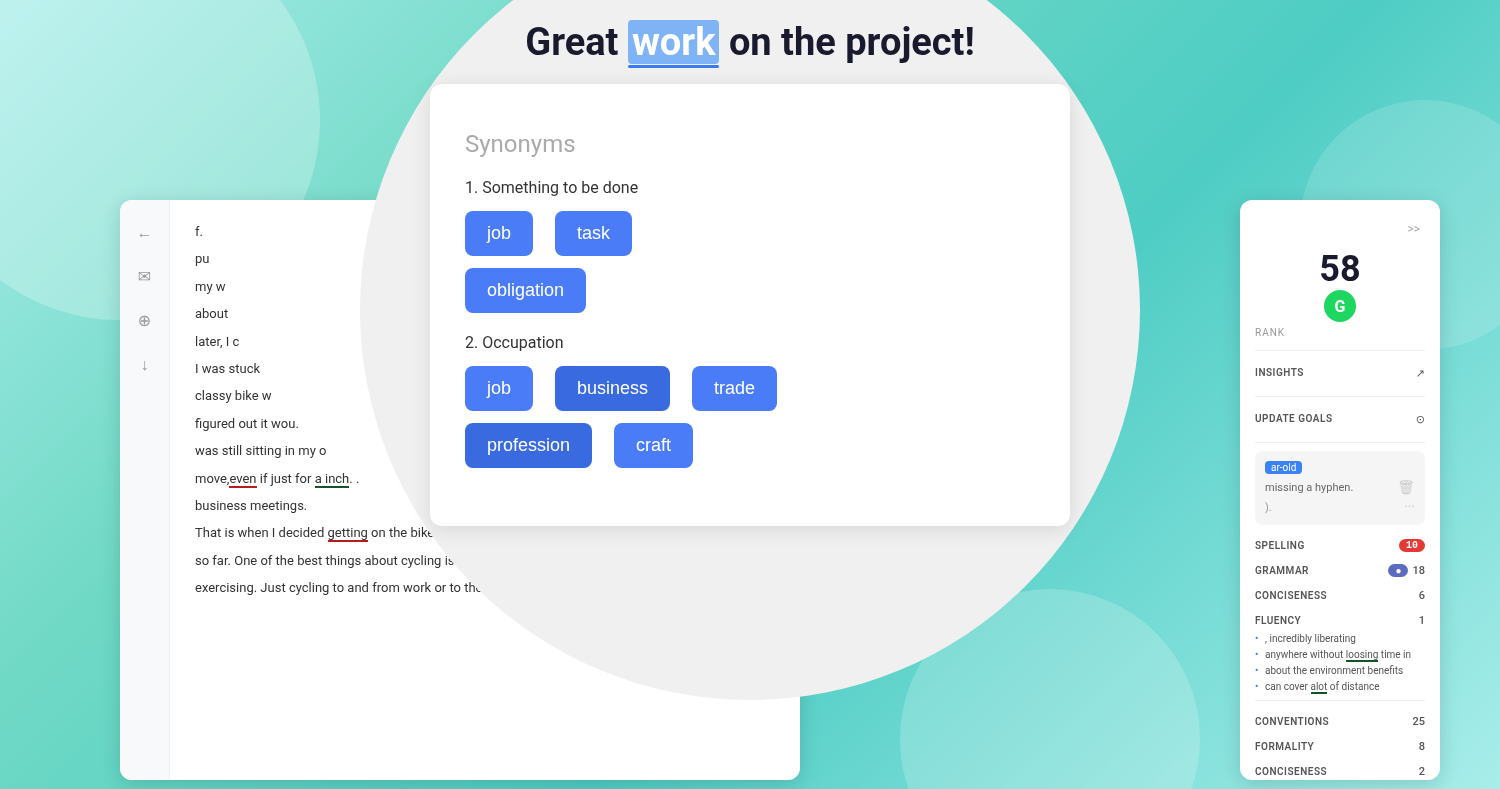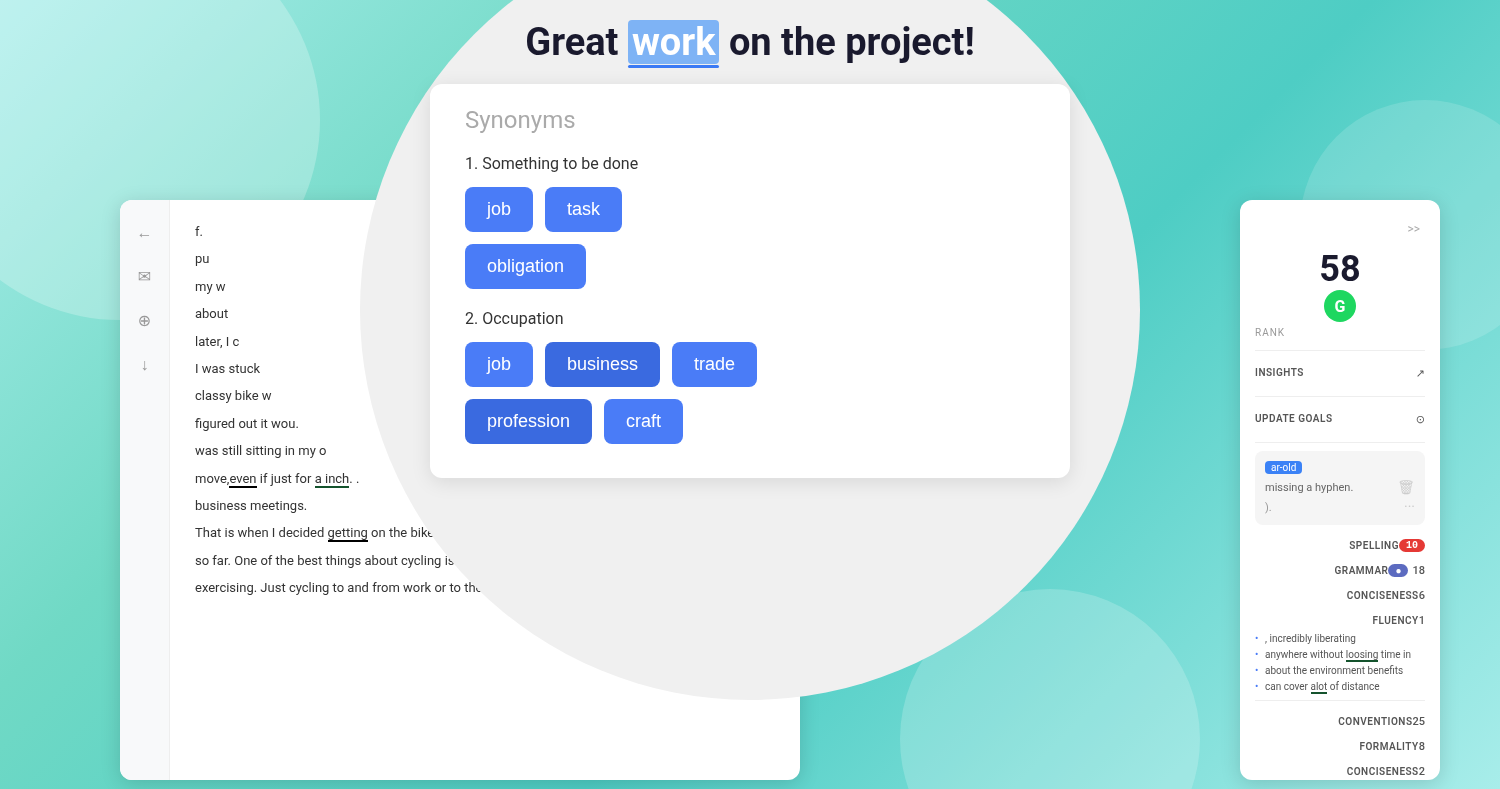--- a/index.html
+++ b/index.html
@@ -94,21 +94,21 @@
       right: 0;
       height: 3px;
       background: #3a7af5;
       border-radius: 2px;
     }
 
     
     .synonyms-card {
       background: white;
       border-radius: 12px;
-      padding: 22px 35px;
+      padding: 46px 35px;
       width: 640px;
       box-shadow: 0 4px 20px rgba(0,0,0,0.1);
       z-index: 3;
       position: relative;
     }
 
     .card-title {
       font-size: 24px;
       font-weight: 400;
       color: #aaa;
@@ -118,21 +118,21 @@
     .section-label {
       font-size: 16px;
       color: #333;
       margin-bottom: 14px;
       font-weight: 400;
     }
 
     .synonyms-row {
       display: flex;
       flex-wrap: wrap;
-      gap: 12px;
+      gap: 22px;
       margin-bottom: 12px;
     }
 
     .syn-btn {
       background: #4a7cf7;
       color: white;
       border: none;
       border-radius: 8px;
       padding: 12px 22px;
       font-size: 18px;
@@ -202,21 +202,21 @@
     }
 
     .editor-content p {
       margin-bottom: 4px;
     }
 
     .underline-red {
       border-bottom: 2px solid #14532d;
     }
     .underline-blue {
-      border-bottom: 2px solid #000000;
+      border-bottom: 2px solid #b91c1c;
     }
 
     
     .score-panel {
       position: absolute;
       top: 200px;
       right: 60px;
       width: 200px;
       height: 580px;
       background: white;
@@ -263,21 +263,21 @@
 
     .score-divider {
       height: 1px;
       background: #eee;
       margin: 8px 0;
     }
 
     .score-row {
       display: flex;
       align-items: center;
-      justify-content: flex-end;
+      justify-content: space-between;
       padding: 6px 0;
     }
 
     .score-row-label {
       font-size: 10px;
       font-weight: 600;
       letter-spacing: 0.5px;
       color: #555;
     }
 

